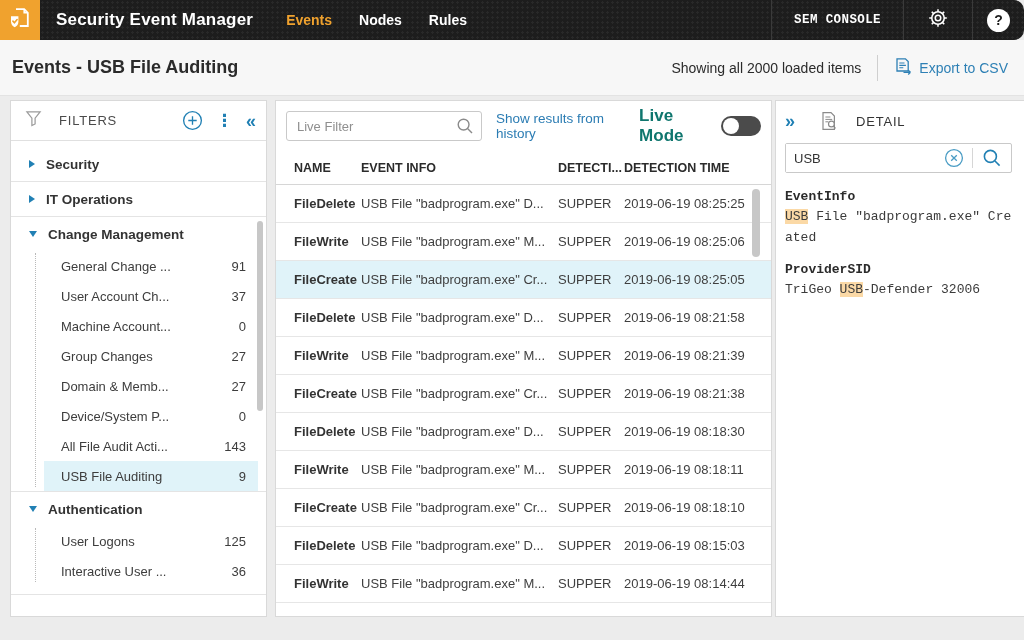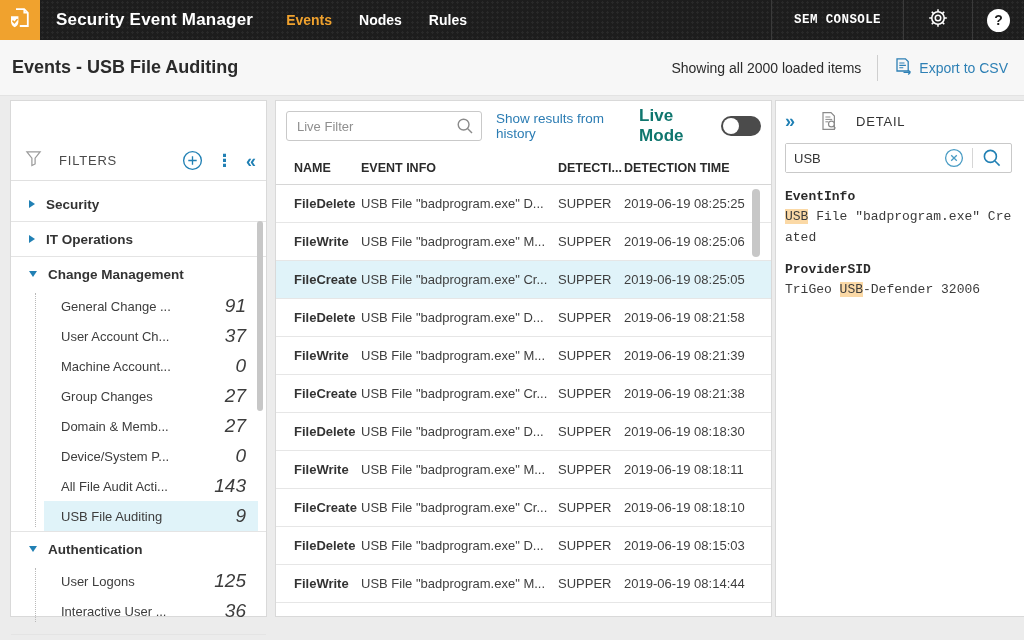--- a/index.html
+++ b/index.html
@@ -5,21 +5,21 @@
   * { margin:0; padding:0; box-sizing:border-box; }
   html,body { background:#d8d8d8; }
   body { font-family:"Liberation Sans","DejaVu Sans",sans-serif; }
   .app { position:relative; width:1024px; height:640px; background:#ECECEC; overflow:hidden; }
 
   
   .topbar { position:absolute; left:0; top:0; width:1024px; height:40px;
     background-color:#1d1d1d;
     background-image:radial-gradient(rgba(255,255,255,.05) 1px, transparent 1.3px);
     background-size:5px 5px;
-    display:flex; align-items:stretch; color:#fff; }
+    display:flex; align-items:stretch; color:#fff;border-radius:10px; }
   .logo { width:40px; height:40px; background:#F0A22E; display:flex; align-items:center; justify-content:center; flex:0 0 40px; }
   .app-title { font-size:17px; font-weight:bold; display:flex; align-items:center; margin-left:16px; letter-spacing:.2px; }
   .topnav { display:flex; align-items:center; margin-left:33px; gap:27px; }
   .topnav a { font-size:14px; font-weight:bold; color:#fff; text-decoration:none; cursor:pointer; }
   .topnav a.active { color:#F0A22E; }
   .topbar-right { margin-left:auto; display:flex; align-items:stretch; }
   .sem-console { display:flex; align-items:center; padding:0 22px; font-size:12.5px; font-weight:bold;
     border-left:1px solid #3a3a3a; border-right:1px solid #3a3a3a; letter-spacing:.4px; cursor:pointer;font-family:Liberation Mono, monospace; }
   .gear-btn { display:flex; align-items:center; padding:0 23px; border-right:1px solid #3a3a3a; cursor:pointer; }
   .help-btn { display:flex; align-items:center; padding:0 14px; cursor:pointer; }
@@ -33,40 +33,40 @@
   .ph-right { margin-left:auto; display:flex; align-items:center; }
   .status-text { font-size:14px; color:#2b2b2b; }
   .ph-divider { width:1px; height:26px; background:#CFCFCF; margin:0 16px; }
   .export-link { display:flex; align-items:center; gap:7px; color:#2E80B5; font-size:14px; text-decoration:none; cursor:pointer; }
 
   
   .panel { position:absolute; top:100px; height:517px; background:#fff; border:1px solid #D9D9D9; }
 
   
   .filters-panel { left:10px; width:257px; }
-  .filters-header { height:40px; border-bottom:1px solid #E0E0E0; display:flex; align-items:center; padding:0 10px 0 14px;margin-top:40px; }
+  .filters-header { height:40px; border-bottom:1px solid #E0E0E0; display:flex; align-items:center; padding:0 10px 0 14px; }
   .filters-title { font-size:13px; color:#4a4a4a; letter-spacing:.8px; margin-left:17px; }
   .fh-actions { margin-left:auto; display:flex; align-items:center; gap:13px; }
   .kebab-icon { color:#2180B4; font-size:17px; font-weight:bold; line-height:1; cursor:pointer; }
   .collapse-left { color:#2180B4; font-size:18px; font-weight:bold; line-height:1; cursor:pointer; }
   .filters-tree { padding-top:6px; position:relative; }
   .filter-group { border-top:1px solid #E4E4E4; }
   .filter-group:first-child { border-top:none; }
   .group-row { height:34px; display:flex; align-items:center; padding-left:18px; cursor:pointer; }
   .arrow { width:0; height:0; border-style:solid; flex:0 0 auto;
     border-width:6px 4.5px 0 4.5px; border-color:#2180B4 transparent transparent transparent; }
   .filter-group.collapsed .arrow { border-width:4.5px 0 4.5px 6px; border-color:transparent transparent transparent #2180B4; }
   .group-label { font-size:13.5px; font-weight:bold; color:#333; margin-left:11px; }
   .group-items { position:relative; }
   .group-items.haskids::before { content:""; position:absolute; left:24px; top:2px; bottom:4px; border-left:1px dotted #B9B9B9; }
   .filter-item { height:30px; margin-left:33px; margin-right:8px; display:flex; align-items:center;
     padding-left:17px; padding-right:12px; cursor:pointer; position:relative; }
   .filter-item.selected { background:#E0F3F9; }
   .item-label { font-size:13px; color:#3d3d3d; }
-  .item-count { margin-left:auto; font-size:19px; color:#3d3d3d;font-style:italic; }
+  .item-count { margin-left:auto; font-size:13px; color:#3d3d3d; }
   .tree-end-line { border-top:1px solid #E4E4E4; margin-top:8px; }
   .left-scroll-thumb { position:absolute; right:3px; top:120px; width:6px; height:190px; background:#C7C7C7; border-radius:3px; cursor:pointer; }
 
   
   .events-panel { left:275px; width:497px; }
   .events-toolbar { height:50px; display:flex; align-items:center; padding:0 10px; }
   .live-filter-wrap { position:relative; width:224px;border-radius:8px; }
   .live-filter-input { width:196px; height:30px; border:1px solid #C9C9C9; border-radius:3px;
     font-size:13px; color:#333; padding:0 30px 0 10px; font-family:inherit; outline:none; }
   .live-filter-input::placeholder { color:#8f8f8f; }

